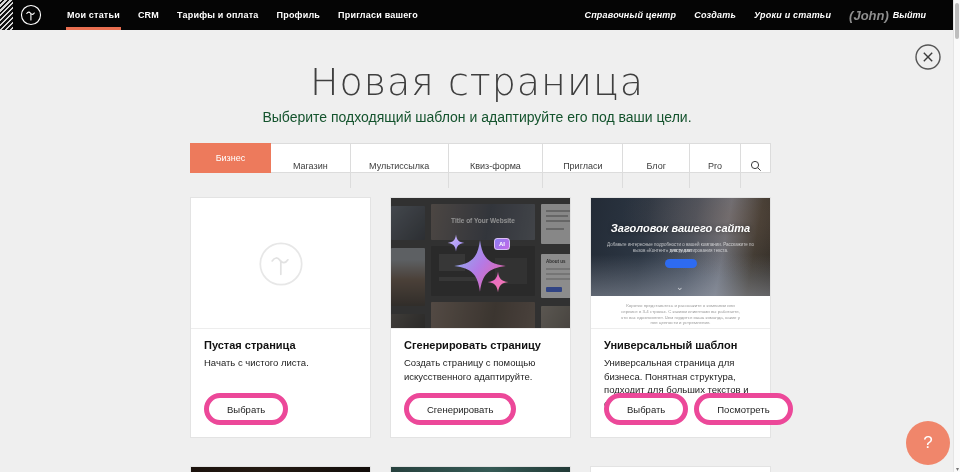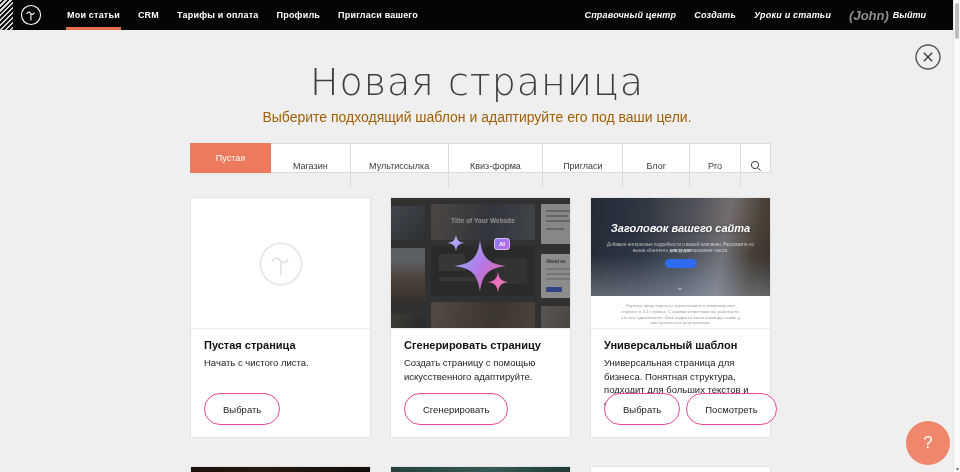--- a/index.html
+++ b/index.html
@@ -18,41 +18,41 @@
               height:30px; display:flex; align-items:center; padding:0 9px; cursor:pointer; white-space:nowrap; }
   .nav-item.active::after { content:""; position:absolute; left:8px; right:8px; bottom:0; height:3px; background:#e86e50; }
   .acct { display:flex; align-items:center; gap:4px; height:30px; padding:0 2px 0 9px; cursor:pointer; }
   .acct .uname { color:#8f8f8f; font-size:13px; font-weight:bold; }
   .acct .logout { color:#fff; font-size:9px; font-weight:bold; }
 
   
   .page-title { position:absolute; top:60px; left:0; width:954px; text-align:center;
                 font-family:"DejaVu Sans", sans-serif; font-weight:200; font-size:38px; color:#3f3f3f; letter-spacing:1px; }
   .page-subtitle { position:absolute; top:109px; left:0; width:954px; text-align:center;
-                   font-size:14px; color:#a16207; }
+                   font-size:14px; color:#14532d; }
 
   .close-btn { position:absolute; top:44px; left:915px; width:26px; height:26px; cursor:pointer; z-index:20; }
 
   
   .tabs { position:absolute; top:143px; left:190px; width:581px; height:30px; display:flex;
           background:#fff; border:1px solid #dcdcdc; }
   .tab { border-right:1px solid #dcdcdc; display:flex; align-items:center; justify-content:center;
          font-size:9px; color:#3c3c3c; cursor:pointer; height:44px; }
   .tab:last-child { border-right:none; }
   .tab.active { background:#ed7a5c; color:#fff; margin:-1px 0 -1px -1px; height:30px; border-right:none; }
   .t0{width:81px}.t1{width:80px}.t2{width:98px}.t3{width:95px}.t4{width:80px}.t5{width:67px}.t6{width:51px}.t7{width:29px}
 
   
   .card { position:absolute; top:197px; width:181px; height:241px; background:#fff; border:1px solid #e3e3e3; }
   .card.c1 { left:190px; } .card.c2 { left:390px; } .card.c3 { left:590px; }
   .preview { position:relative; width:179px; height:131px; overflow:hidden; border-bottom:1px solid #ededed; background:#fff; }
   .card-title { position:absolute; top:141px; left:13px; font-size:11px; font-weight:bold; color:#111; }
   .card-desc { position:absolute; top:158px; left:13px; right:12px; font-size:9.5px; line-height:13.5px; color:#222; }
   .btn-row { position:absolute; bottom:12px; left:13px; display:flex; gap:6px; }
-  .pill { height:32px; border:1px solid #ec4899; border-radius:17px; background:#fff; padding:0 18px;
+  .pill { height:32px; border:5px solid #ec4899; border-radius:17px; background:#fff; padding:0 18px;
           display:flex; align-items:center; font-size:9.5px; color:#222; cursor:pointer; white-space:nowrap; }
 
   
   .wm { position:absolute; left:67px; top:43px; }
 
   
   .ai-bg { position:absolute; inset:0; background:#3a3a3a; }
   .tile { position:absolute; border-radius:1px; }
   .tl1 { left:0; top:8px;  width:34px; height:34px; background:linear-gradient(130deg,#5d6570,#31363d); }
   .tl2 { left:0; top:50px; width:34px; height:58px; background:linear-gradient(180deg,#8e949a 20%,#6b5748 55%,#3a332c); }
@@ -150,21 +150,21 @@
 
 <div class="close-btn">
   <svg width="26" height="26" viewBox="0 0 26 26">
     <circle cx="13" cy="13" r="12" fill="none" stroke="#565656" stroke-width="1.4"></circle>
     <line x1="8.8" y1="8.8" x2="17.2" y2="17.2" stroke="#3c3c3c" stroke-width="1.4"></line>
     <line x1="17.2" y1="8.8" x2="8.8" y2="17.2" stroke="#3c3c3c" stroke-width="1.4"></line>
   </svg>
 </div>
 
 <div class="tabs">
-  <div class="tab t0 active">Пустая</div>
+  <div class="tab t0 active">Бизнес</div>
   <div class="tab t1">Магазин</div>
   <div class="tab t2">Мультиссылка</div>
   <div class="tab t3">Квиз-форма</div>
   <div class="tab t4">Пригласи</div>
   <div class="tab t5">Блог</div>
   <div class="tab t6">Pro</div>
   <div class="tab t7">
     <svg width="12" height="12" viewBox="0 0 12 12">
       <circle cx="5" cy="5" r="3.6" fill="none" stroke="#3c3c3c" stroke-width="1"></circle>
       <line x1="7.8" y1="7.8" x2="10.6" y2="10.6" stroke="#3c3c3c" stroke-width="1"></line>

